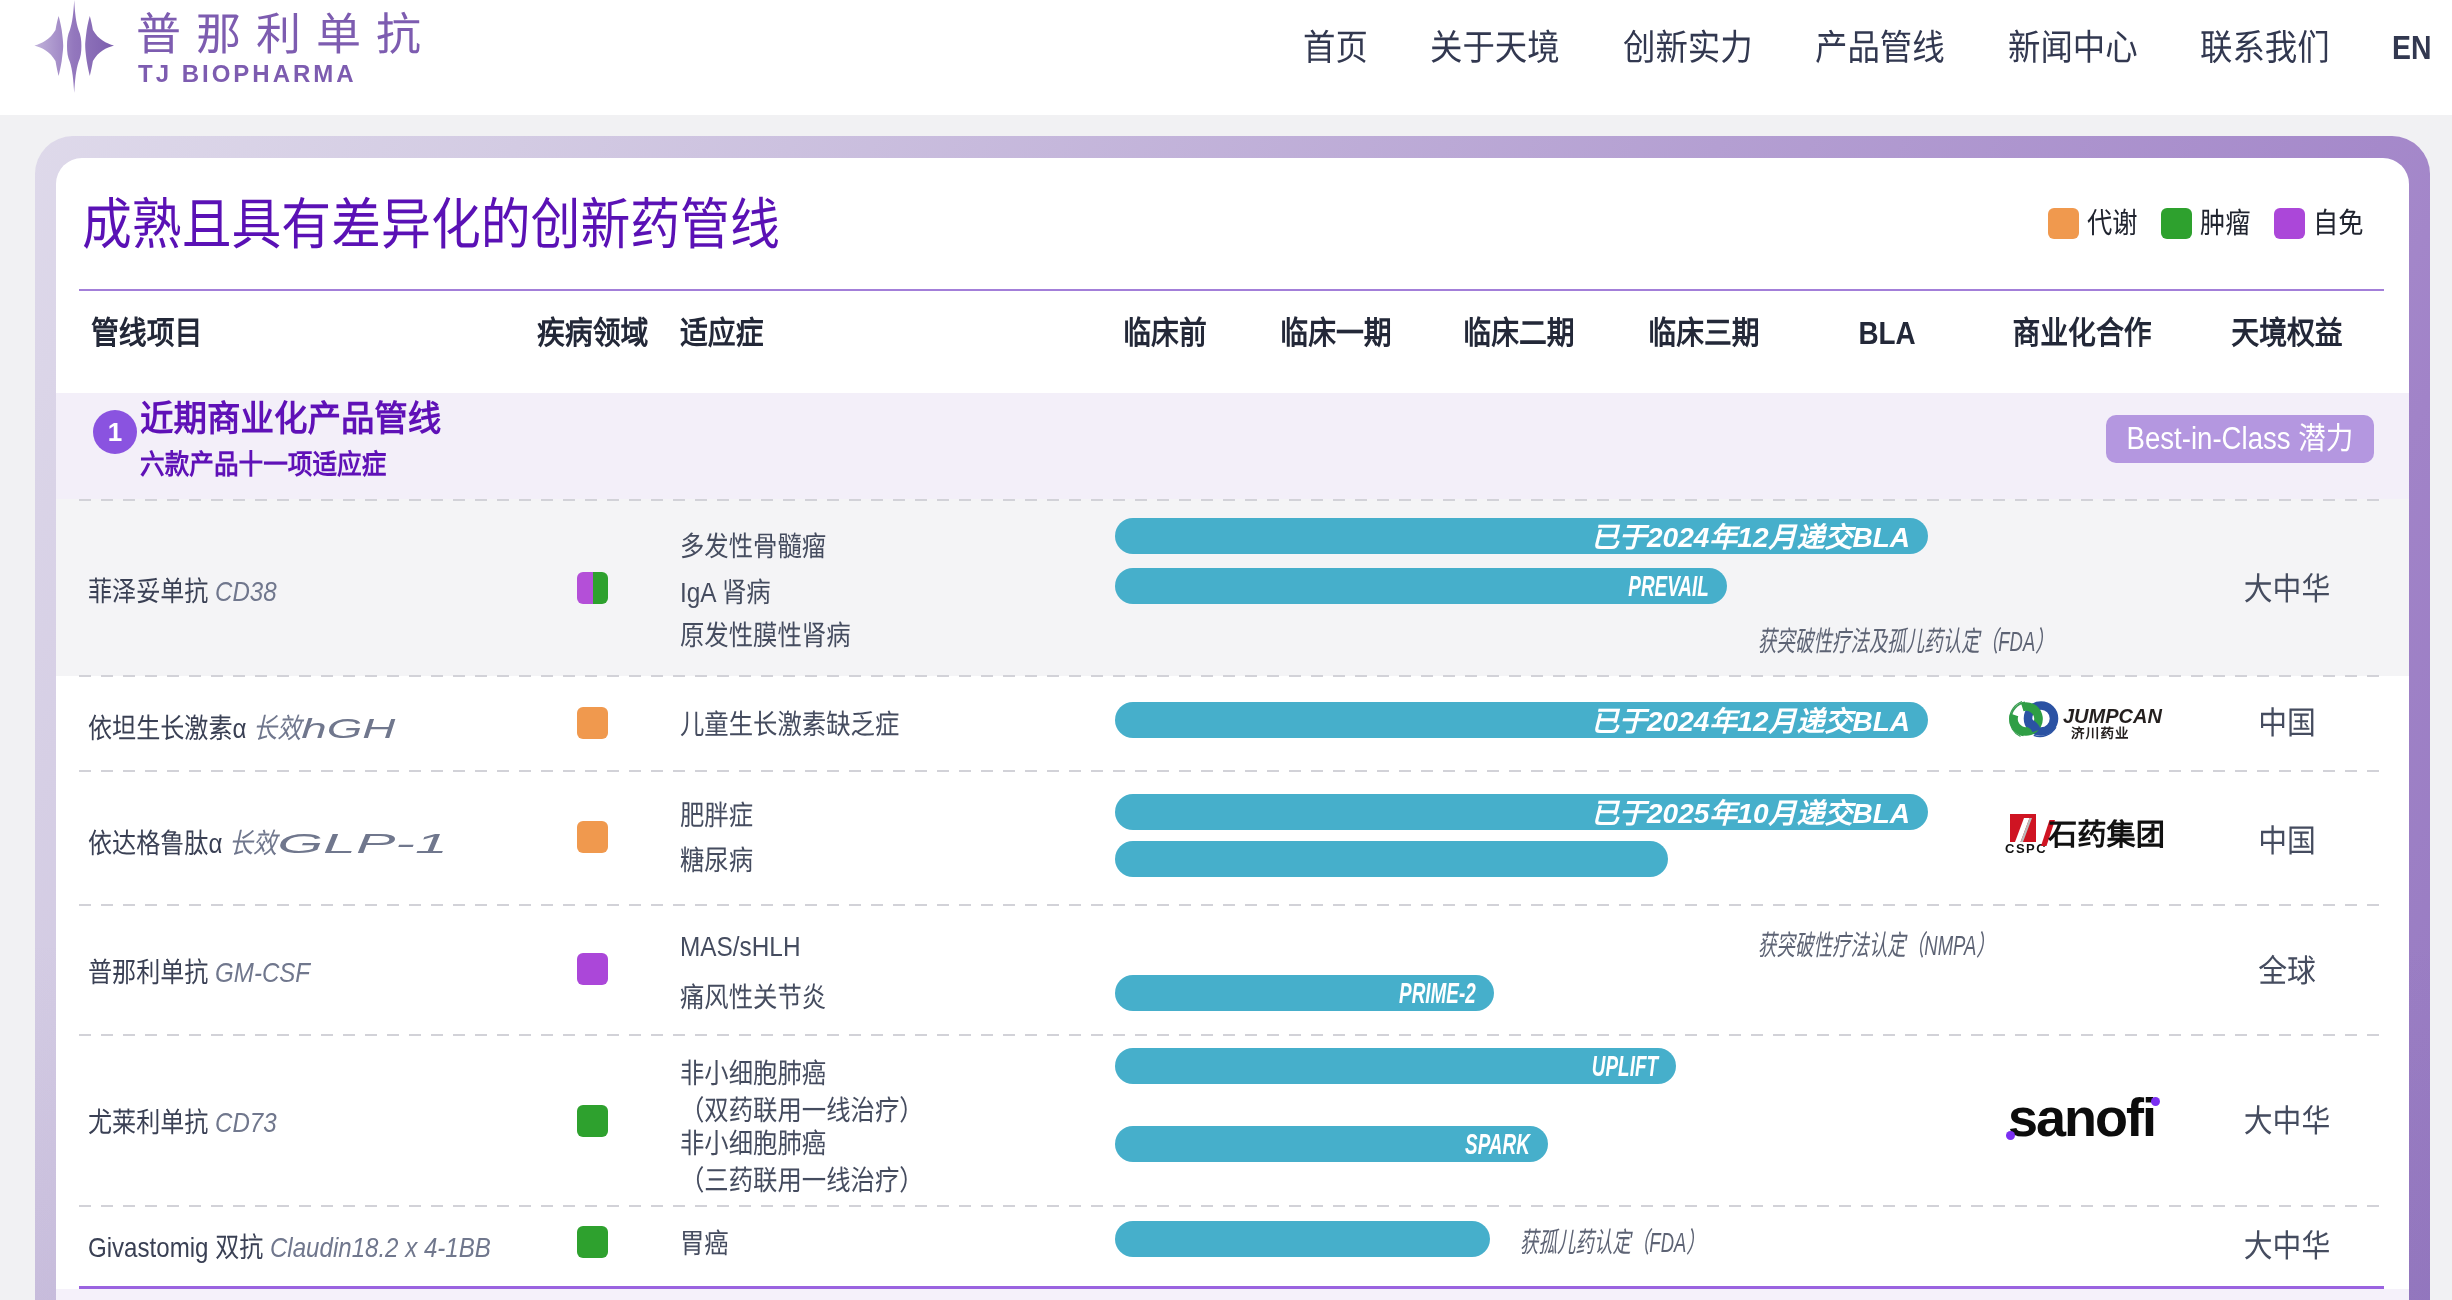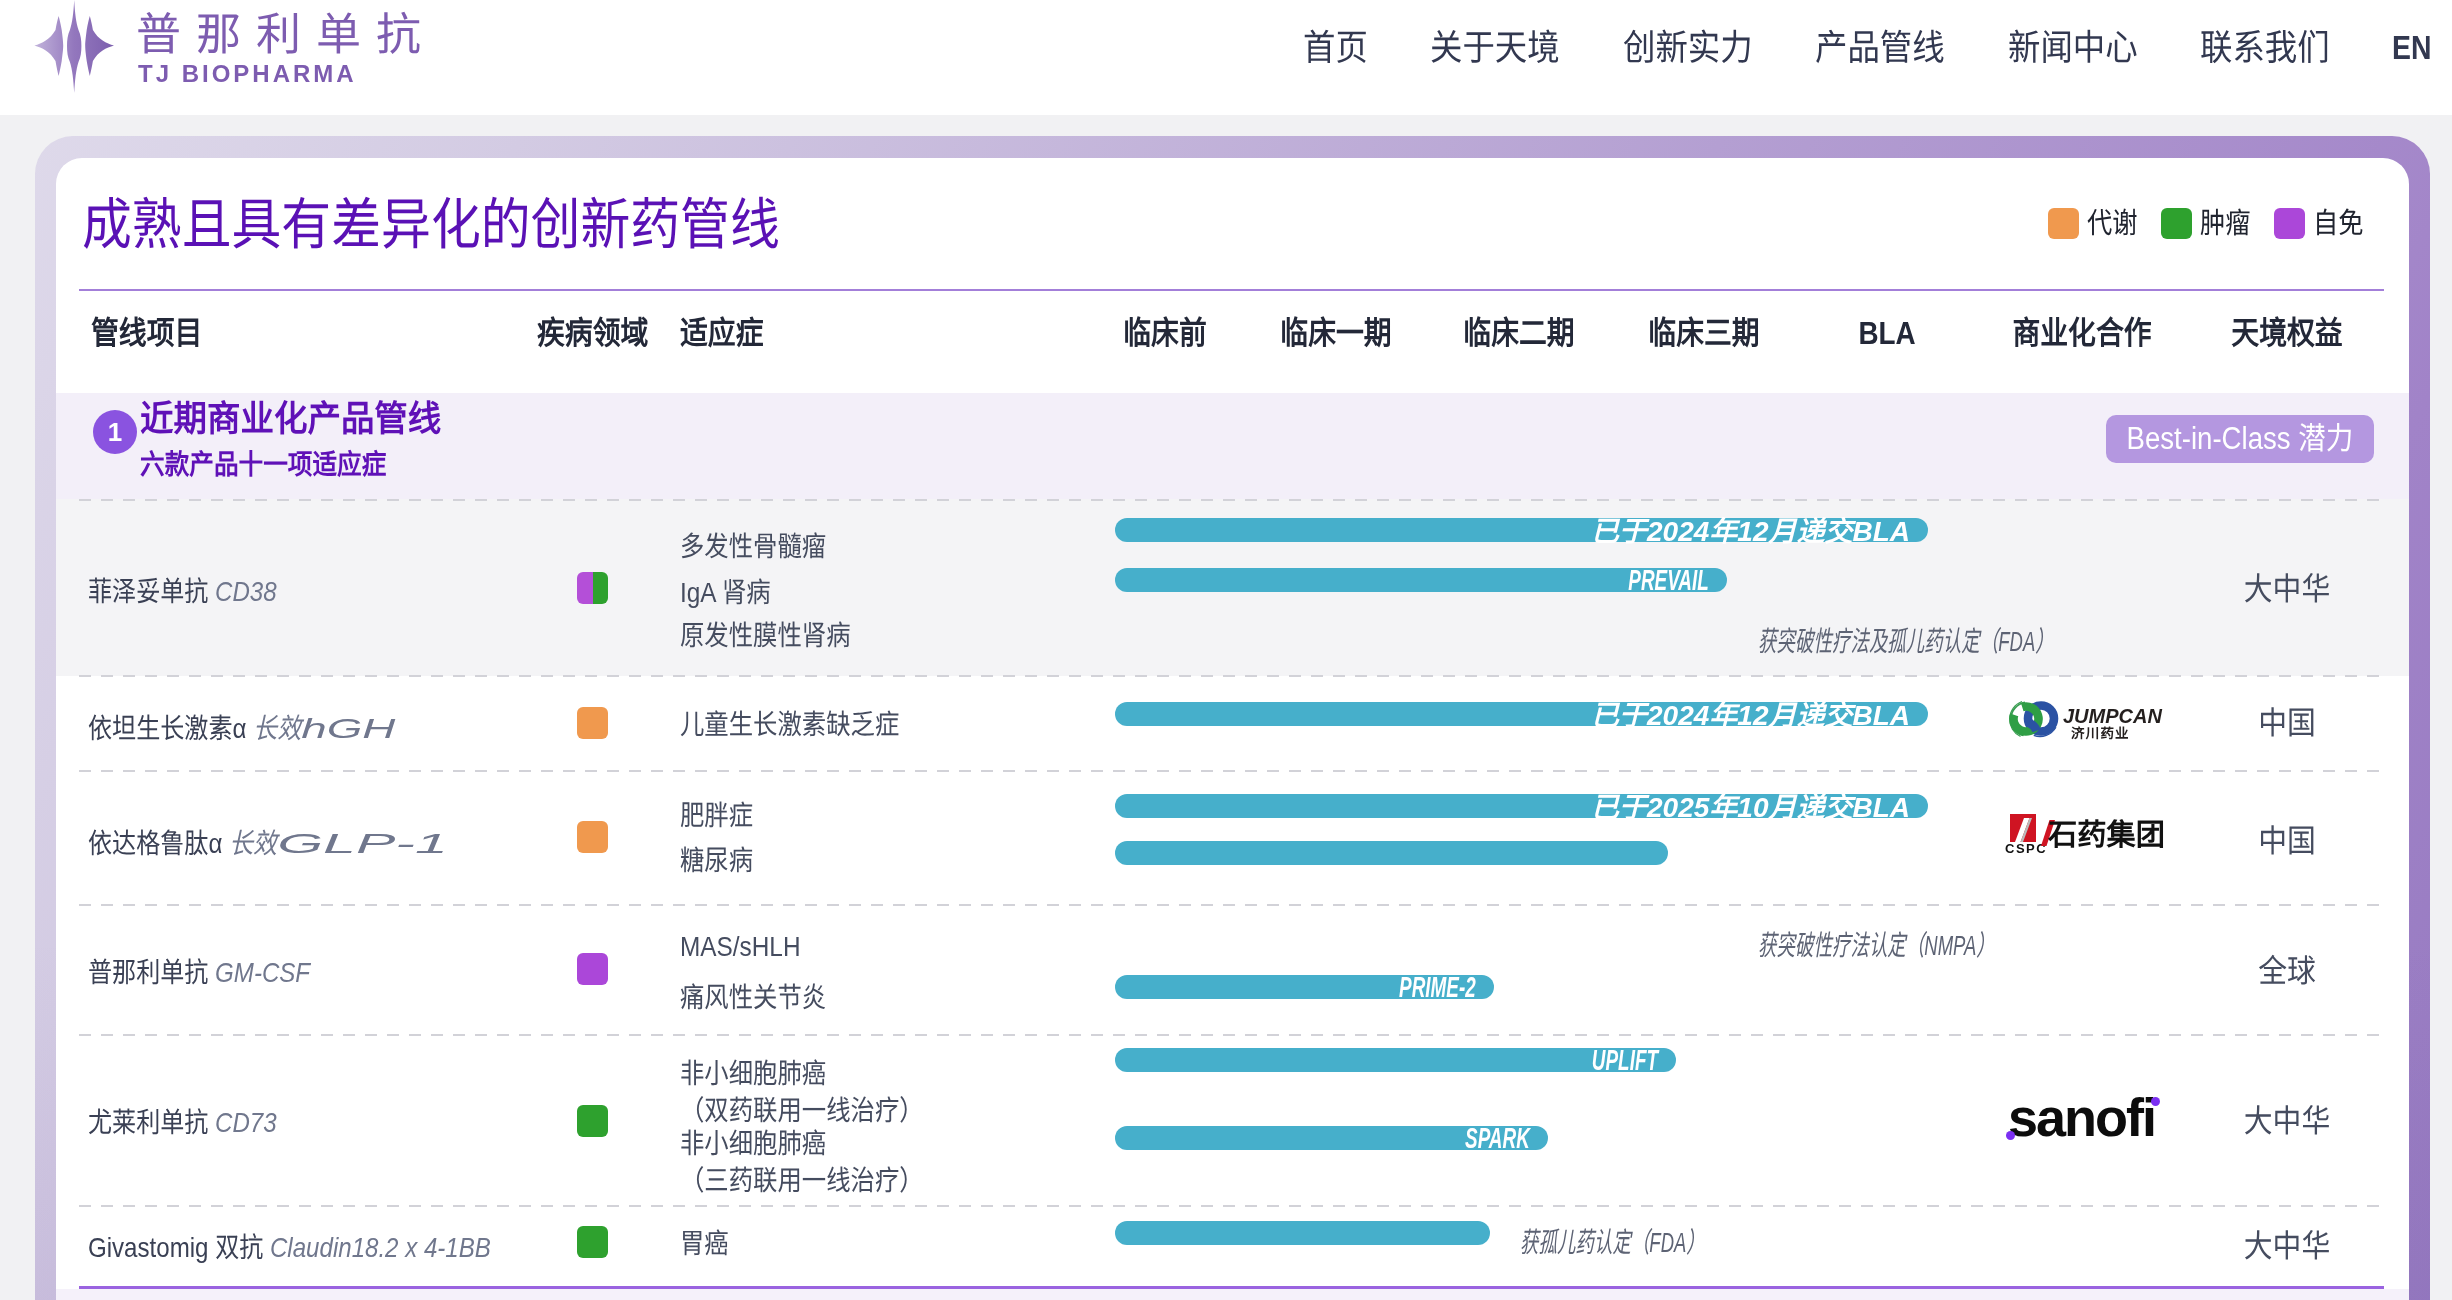--- a/index.html
+++ b/index.html
@@ -31,21 +31,21 @@
 .bic span { position:absolute; left:50%; top:0; line-height:48px; font-size:31px; color:#fff; white-space:nowrap; transform:translateX(-50%) scaleX(.89); }
 
 .dash { position:absolute; left:23px; width:2305px; height:2px; background:repeating-linear-gradient(90deg,#d2d2d8 0 12px,rgba(0,0,0,0) 12px 22px); }
 .row1bg { position:absolute; left:0; top:341px; width:2353px; height:177px; background:#f4f4f6; }
 .name { position:absolute; left:32px; font-size:28px; line-height:36px; color:#3a4054; white-space:nowrap; transform:scaleX(.86); transform-origin:0 50%; }
 .name i { font-style:italic; color:#70778d; }
 .stx { display:inline-block; transform-origin:0 50%; }
 .sq { position:absolute; left:521px; width:31px; height:32px; border-radius:6px; overflow:hidden; }
 .sq i { position:absolute; top:0; width:50%; height:100%; }
 .ind { position:absolute; left:624px; font-size:28px; color:#454c5f; white-space:nowrap; transform:scaleX(.87); transform-origin:0 50%; }
-.bar { position:absolute; left:1059px; height:24px; background:#46afcb; border-radius:20px; color:#ffffff; display:flex; align-items:center; justify-content:flex-end; padding-right:18px; }
+.bar { position:absolute; left:1059px; height:36px; background:#46afcb; border-radius:20px; color:#ffffff; display:flex; align-items:center; justify-content:flex-end; padding-right:18px; }
 .bar span { font-size:28px; font-style:italic; font-weight:700; white-space:nowrap; line-height:40px; margin-top:4px; }
 .bar span.lat { font-size:30px; transform:scaleX(.63); transform-origin:100% 50%; margin-top:0; }
 .bar.nolab { padding:0; }
 .aft { position:absolute; font-size:28px; line-height:36px; font-style:italic; color:#5d6374; white-space:nowrap; transform-origin:0 50%; }
 .rights { position:absolute; left:2231px; font-size:32px; line-height:36px; color:#454c5f; white-space:nowrap; transform:translateX(-50%) scaleX(.9); }
 .endline { position:absolute; left:23px; top:1128px; width:2305px; height:3px; background:#9a63e0; }
 .endband { position:absolute; left:0; top:1131px; width:2353px; height:40px; background:#f5f1fa; }
 </style>
 </head>
 <body>

